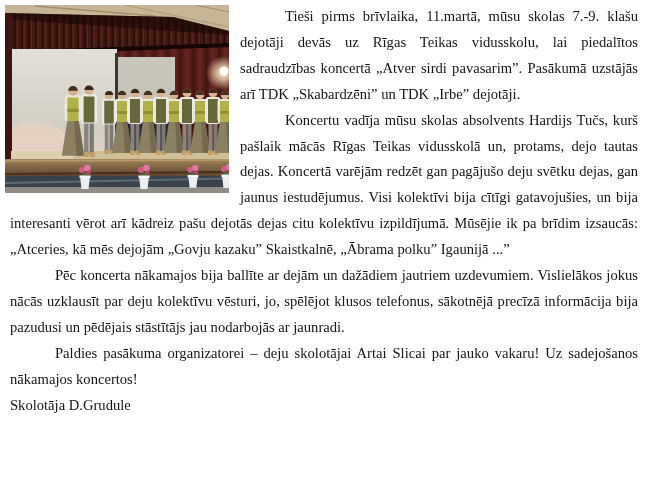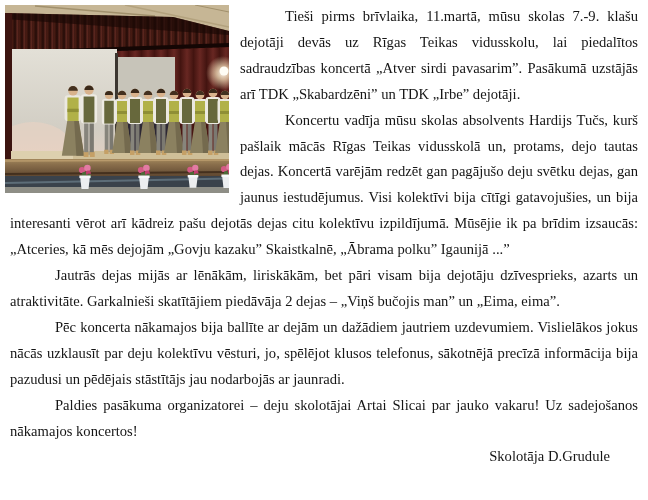--- a/index.html
+++ b/index.html
@@ -24,21 +24,21 @@
     overflow:hidden;
   }
   figure.photo svg{display:block;width:224px;height:188px;}
   p.para{
     margin:0;
     text-align:justify;
     text-indent:45px;
   }
   p.signature{
     margin:0;
-    text-align:right;
+    text-align:left;
     padding-right:28px;
     text-indent:0;
   }
 </style>
 </head>
 <body>
 
 <div class="page">
 
   <figure class="photo" aria-label="Tautas deju kolektīvi uzstājas uz skatuves">
@@ -155,18 +155,17 @@
         <use href="#pot" transform="translate(80,181)"></use>
         <use href="#pot" transform="translate(139,181)"></use>
         <use href="#pot" transform="translate(188,180) scale(0.95)"></use>
         <use href="#pot" transform="translate(222,180)"></use>
       </g>
     </svg>
   </figure>
 
   <p class="para">Tieši pirms brīvlaika, 11.martā, mūsu skolas 7.-9. klašu dejotāji devās uz Rīgas Teikas vidusskolu, lai piedalītos sadraudzības koncertā „Atver sirdi pavasarim”. Pasākumā uzstājās arī TDK „Skabardzēni” un TDK „Irbe” dejotāji.</p>
   <p class="para">Koncertu vadīja mūsu skolas absolvents Hardijs Tučs, kurš pašlaik mācās Rīgas Teikas vidusskolā un, protams, dejo tautas dejas. Koncertā varējām redzēt gan pagājušo deju svētku dejas, gan jaunus iestudējumus. Visi kolektīvi bija cītīgi gatavojušies, un bija interesanti vērot arī kādreiz pašu dejotās dejas citu kolektīvu izpildījumā. Mūsējie ik pa brīdim izsaucās: „Atceries, kā mēs dejojām „Govju kazaku” Skaistkalnē, „Ābrama polku” Igaunijā ...”</p>
-  <p class="para">Jautrās dejas mijās ar lēnākām, liriskākām, bet pāri visam bija dejotāju dzīvesprieks, azarts un atraktivitāte. Garkalnieši skatītājiem piedāvāja 2 dejas – „Viņš bučojis man” un „Eima, eima”.</p>
   <p class="para">Pēc koncerta nākamajos bija ballīte ar dejām un dažādiem jautriem uzdevumiem. Vislielākos jokus nācās uzklausīt par deju kolektīvu vēsturi, jo, spēlējot klusos telefonus, sākotnējā precīzā informācija bija pazudusi un pēdējais stāstītājs jau nodarbojās ar jaunradi.</p>
   <p class="para">Paldies pasākuma organizatorei – deju skolotājai Artai Slicai par jauko vakaru! Uz sadejošanos nākamajos koncertos!</p>
   <p class="signature">Skolotāja D.Grudule</p>
 
 </div>
 
 </body></html>

